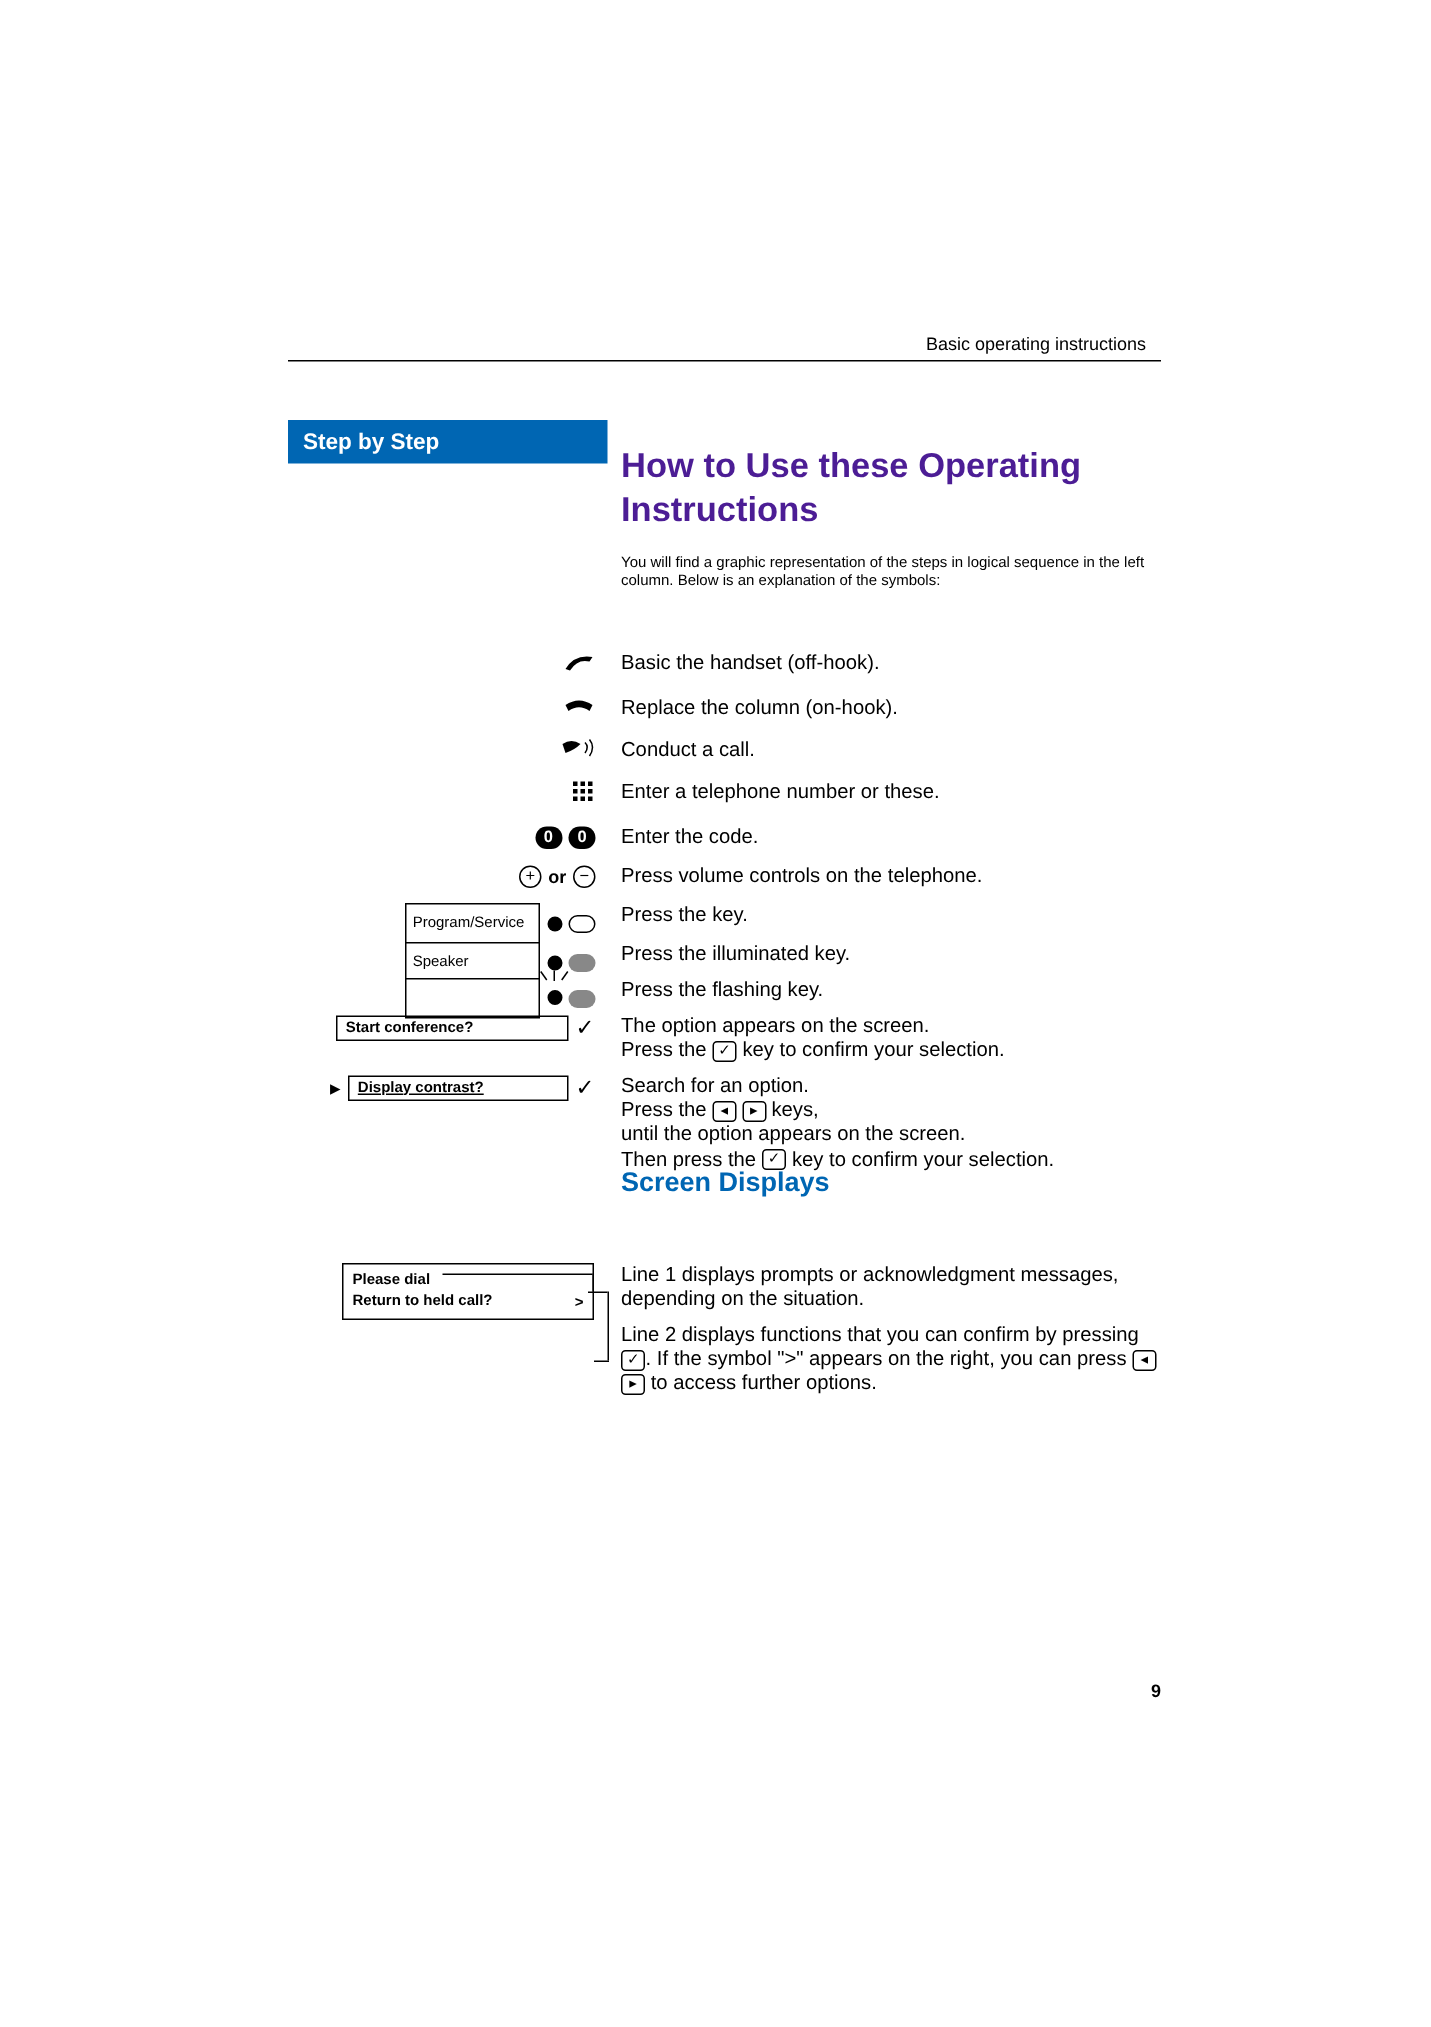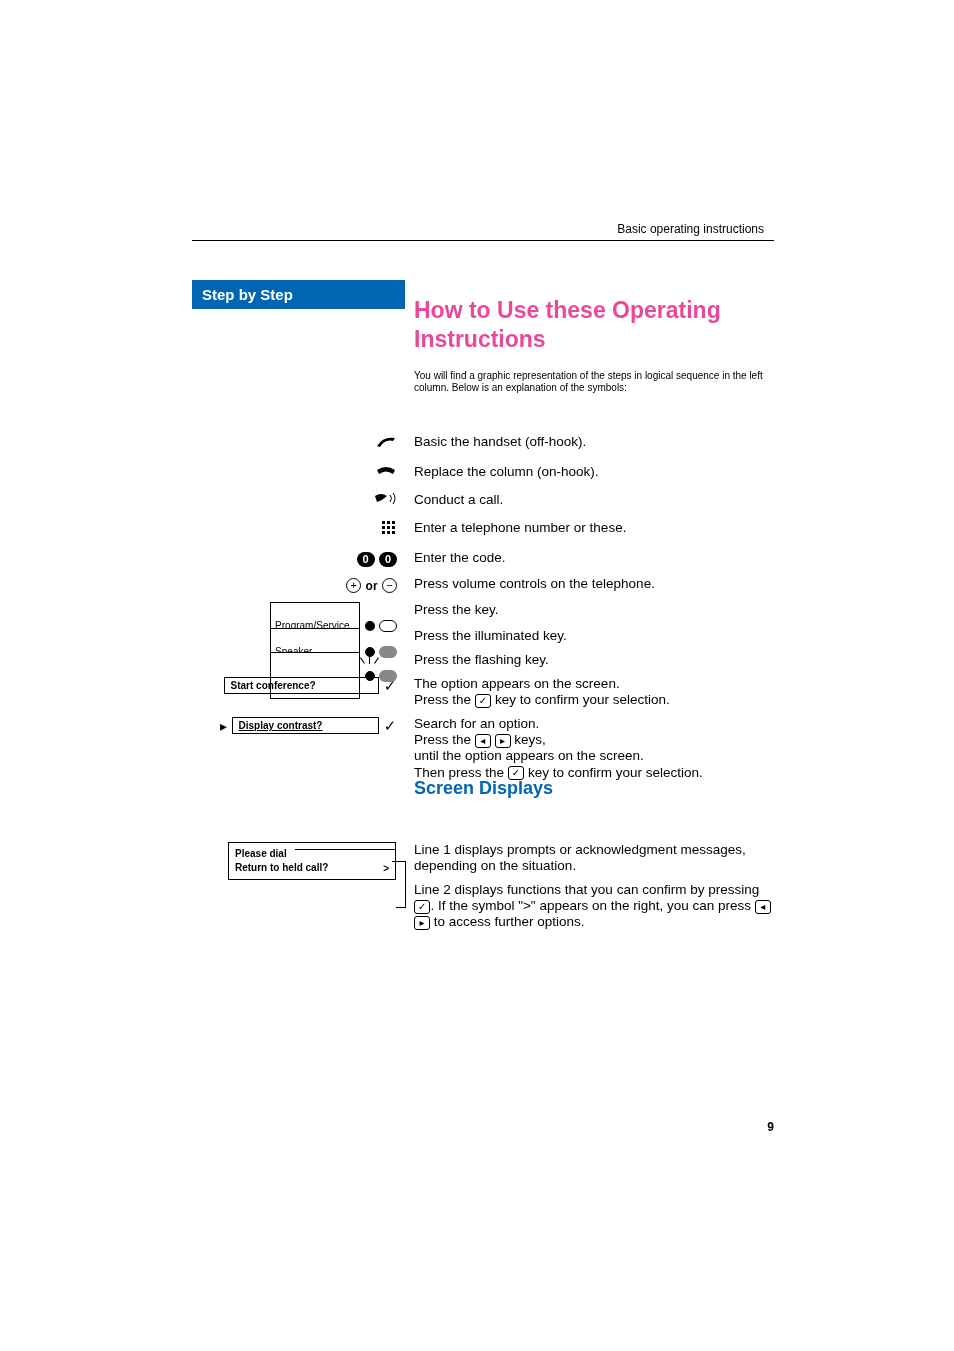--- a/index.html
+++ b/index.html
@@ -41,21 +41,21 @@
   .content {
     position: absolute;
     top: 256px;
     left: 192px;
     right: 180px;
   }
   .title {
     position: absolute;
     top: 40px;
     left: 222px;
-    color: #ec4899;
+    color: #4c1d95;
     font-size: 23px;
     font-weight: bold;
     line-height: 1.25;
     width: 360px;
   }
   .intro {
     position: absolute;
     top: 114px;
     left: 222px;
     width: 360px;
@@ -84,21 +84,21 @@
     position: absolute;
     left: 222px;
     color: #0066b3;
     font-size: 18px;
     font-weight: bold;
   }
   .key-box {
     display: inline-block;
     border: 1px solid #000;
     font-size: 10px;
-    padding: 17px 4px;
+    padding: 7px 4px;
     background: #fff;
     min-width: 90px;
     text-align: left;
     vertical-align: middle;
   }
   .key-dot {
     display: inline-block;
     width: 10px; height: 10px;
     border-radius: 50%;
     background: #000;

